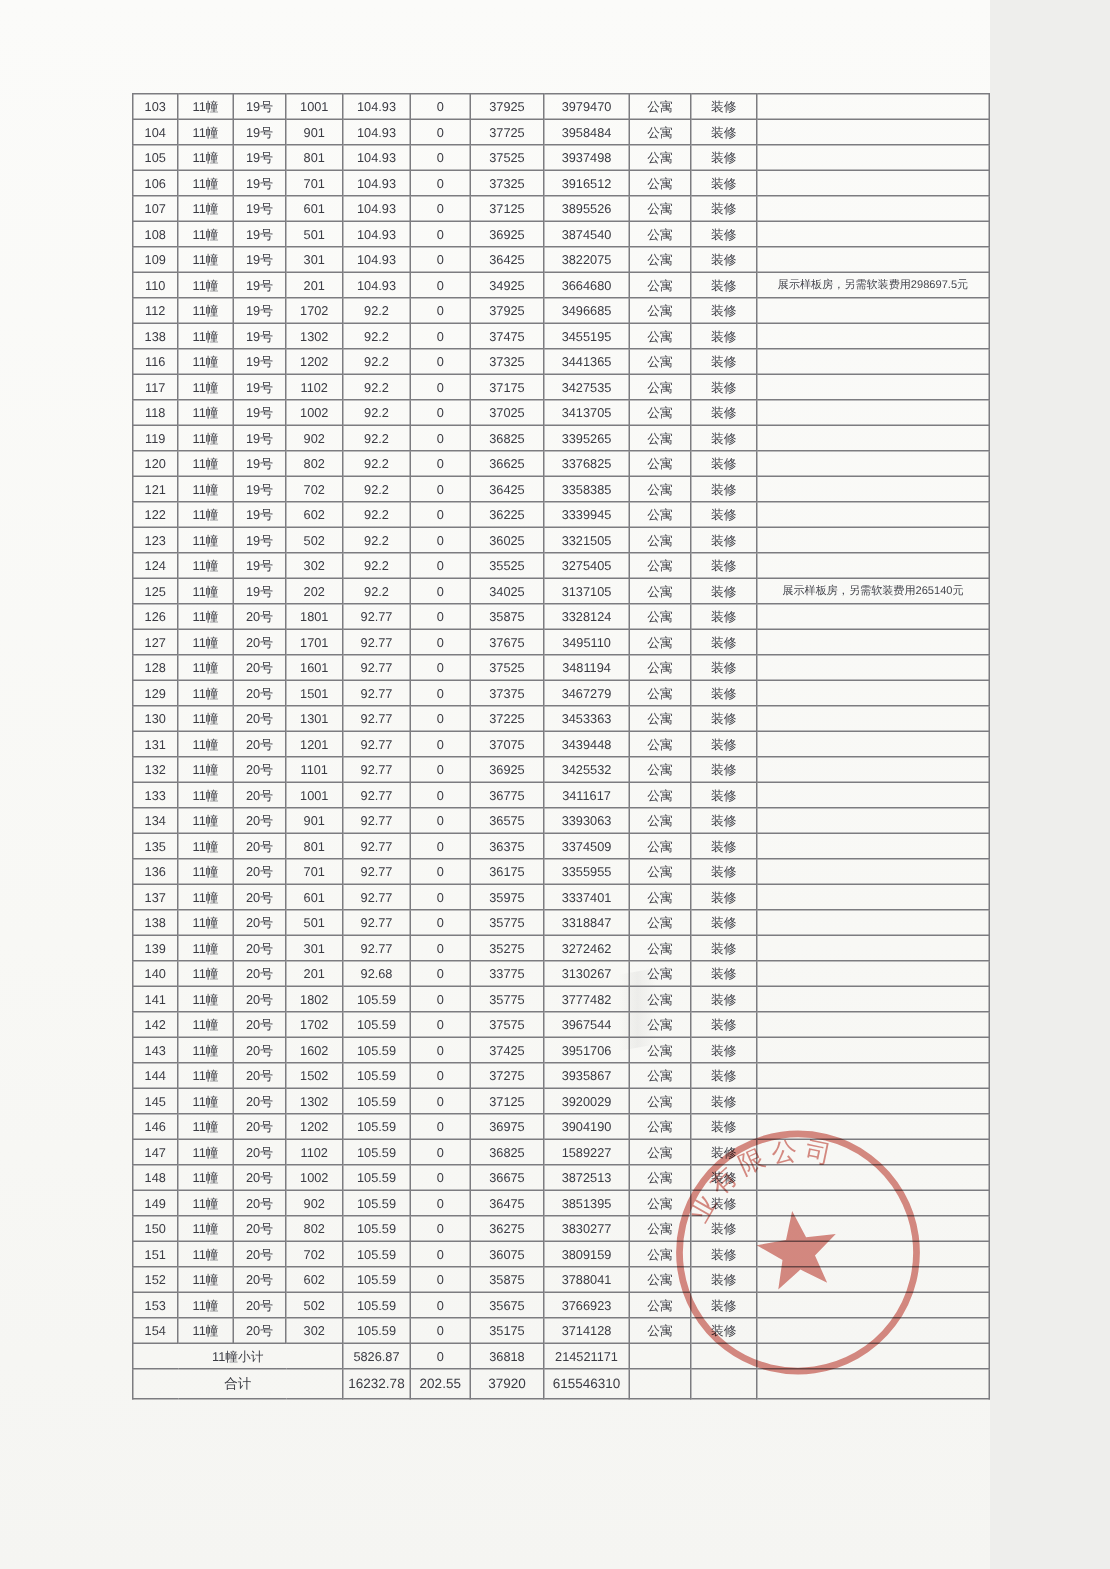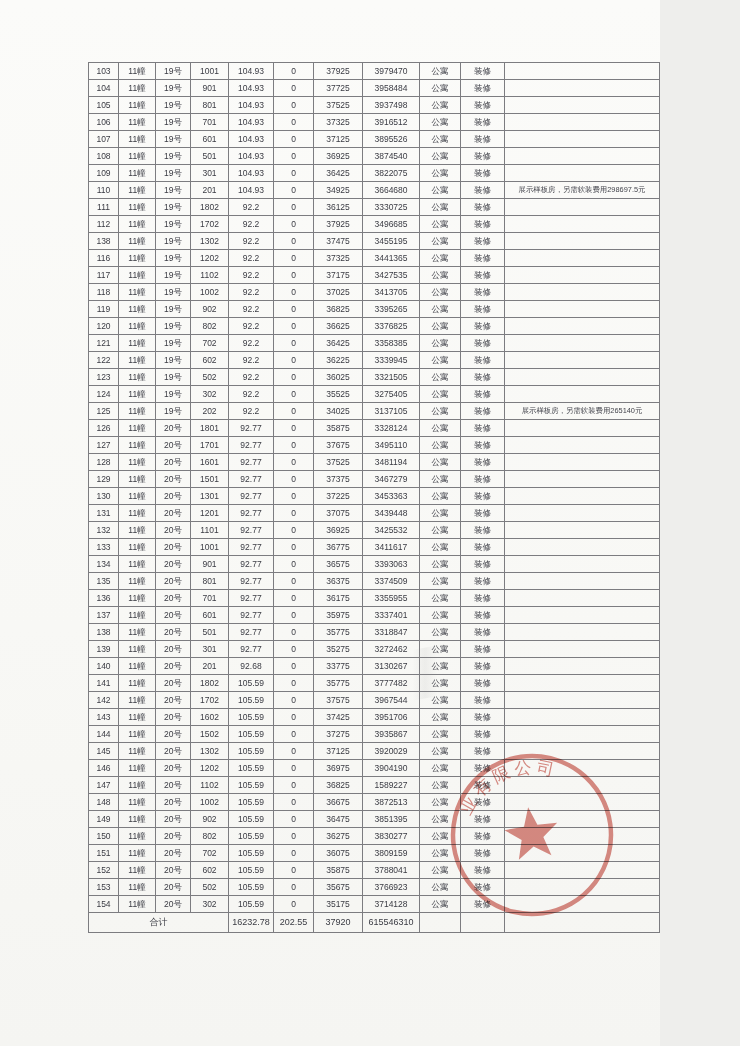--- a/index.html
+++ b/index.html
@@ -171,33 +171,20 @@
           <td class="col3">201</td>
           <td class="col4">104.93</td>
           <td class="col5">0</td>
           <td class="col6">34925</td>
           <td class="col7">3664680</td>
           <td class="col8">公寓</td>
           <td class="col9">装修</td>
           <td class="col10">展示样板房，另需软装费用298697.5元</td>
         </tr>
         <tr>
-          <td class="col0">111</td>
-          <td class="col1">11幢</td>
-          <td class="col2">19号</td>
-          <td class="col3">1802</td>
-          <td class="col4">92.2</td>
-          <td class="col5">0</td>
-          <td class="col6">36125</td>
-          <td class="col7">3330725</td>
-          <td class="col8">公寓</td>
-          <td class="col9">装修</td>
-          <td class="col10"></td>
-        </tr>
-        <tr>
           <td class="col0">112</td>
           <td class="col1">11幢</td>
           <td class="col2">19号</td>
           <td class="col3">1702</td>
           <td class="col4">92.2</td>
           <td class="col5">0</td>
           <td class="col6">37925</td>
           <td class="col7">3496685</td>
           <td class="col8">公寓</td>
           <td class="col9">装修</td>
@@ -714,20 +701,30 @@
           <td class="col0">154</td>
           <td class="col1">11幢</td>
           <td class="col2">20号</td>
           <td class="col3">302</td>
           <td class="col4">105.59</td>
           <td class="col5">0</td>
           <td class="col6">35175</td>
           <td class="col7">3714128</td>
           <td class="col8">公寓</td>
           <td class="col9">装修</td>
+          <td class="col10"></td>
+        </tr>
+        <tr class="subtotal-row">
+          <td colspan="4">11幢小计</td>
+          <td>5826.87</td>
+          <td>0</td>
+          <td>36818</td>
+          <td>214521171</td>
+          <td></td>
+          <td></td>
           <td class="col10"></td>
         </tr>
         <tr class="total-row">
           <td colspan="4">合计</td>
           <td>16232.78</td>
           <td>202.55</td>
           <td>37920</td>
           <td>615546310</td>
           <td></td>
           <td></td>

